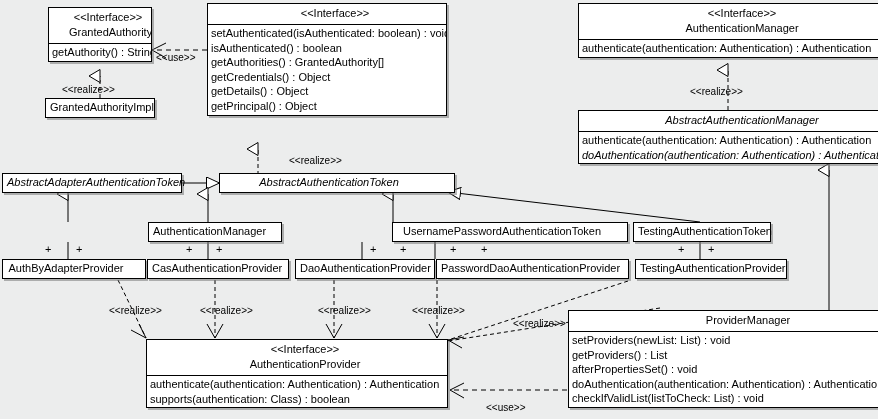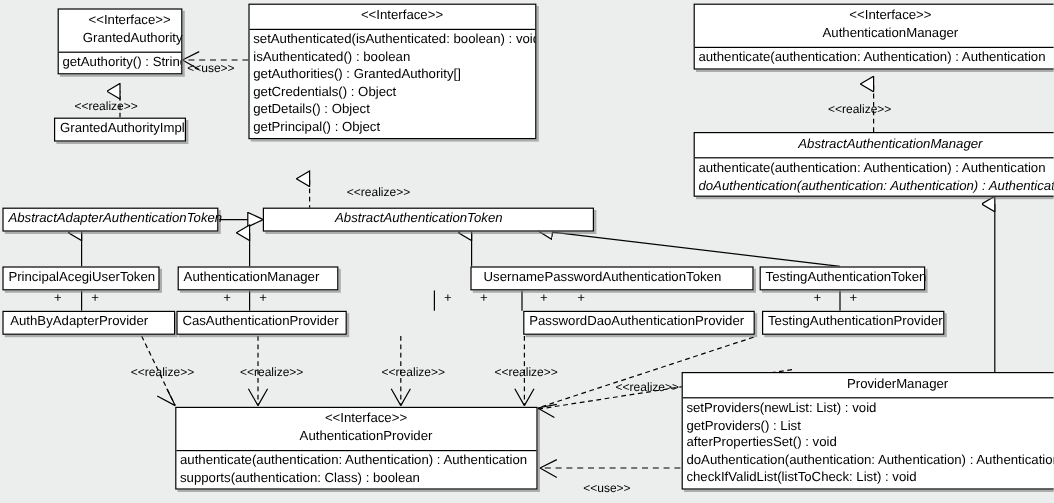--- a/index.html
+++ b/index.html
@@ -189,31 +189,26 @@
       <div class="mrow abstract">doAuthentication(authentication: Authentication) : Authentication</div>
     </div>
   </div>
 
   <div class="node single" style="left:2px;top:173px;width:180px;">
     <div class="hdr abstract">
       <span class="nm">AbstractAdapterAuthenticationToken</span>
     </div>
   </div>
 
-  <div class="node single" style="left:219px;top:173px;width:276px;">
+  <div class="node single" style="left:219px;top:173px;width:236px;">
     <div class="hdr abstract">
       <span class="nm">AbstractAuthenticationToken</span>
     </div>
   </div>
 
-  <div class="node single" style="left:2px;top:222px;width:131px;">
-    <div class="hdr">
-      <span class="nm">PrincipalAcegiUserToken</span>
-    </div>
-  </div>
 
   <div class="node single" style="left:148px;top:222px;width:134px;">
     <div class="hdr">
       <span class="nm">AuthenticationManager</span>
     </div>
   </div>
 
   <div class="node single" style="left:356px;top:222px;width:236px;margin-left:36px;">
     <div class="hdr">
       <span class="nm">UsernamePasswordAuthenticationToken</span>
@@ -231,20 +226,25 @@
       <span class="nm">AuthByAdapterProvider</span>
     </div>
   </div>
 
   <div class="node single" style="left:147px;top:259px;width:142px;">
     <div class="hdr">
       <span class="nm">CasAuthenticationProvider</span>
     </div>
   </div>
 
+  <div class="node single" style="left:295px;top:259px;width:140px;">
+    <div class="hdr">
+      <span class="nm">DaoAuthenticationProvider</span>
+    </div>
+  </div>
 
   <div class="node single" style="left:635px;top:259px;width:152px;">
     <div class="hdr">
       <span class="nm">TestingAuthenticationProvider</span>
     </div>
   </div>
 
   <div class="node single" style="left:436px;top:259px;width:193px;">
     <div class="hdr">
       <span class="nm">PasswordDaoAuthenticationProvider</span>

